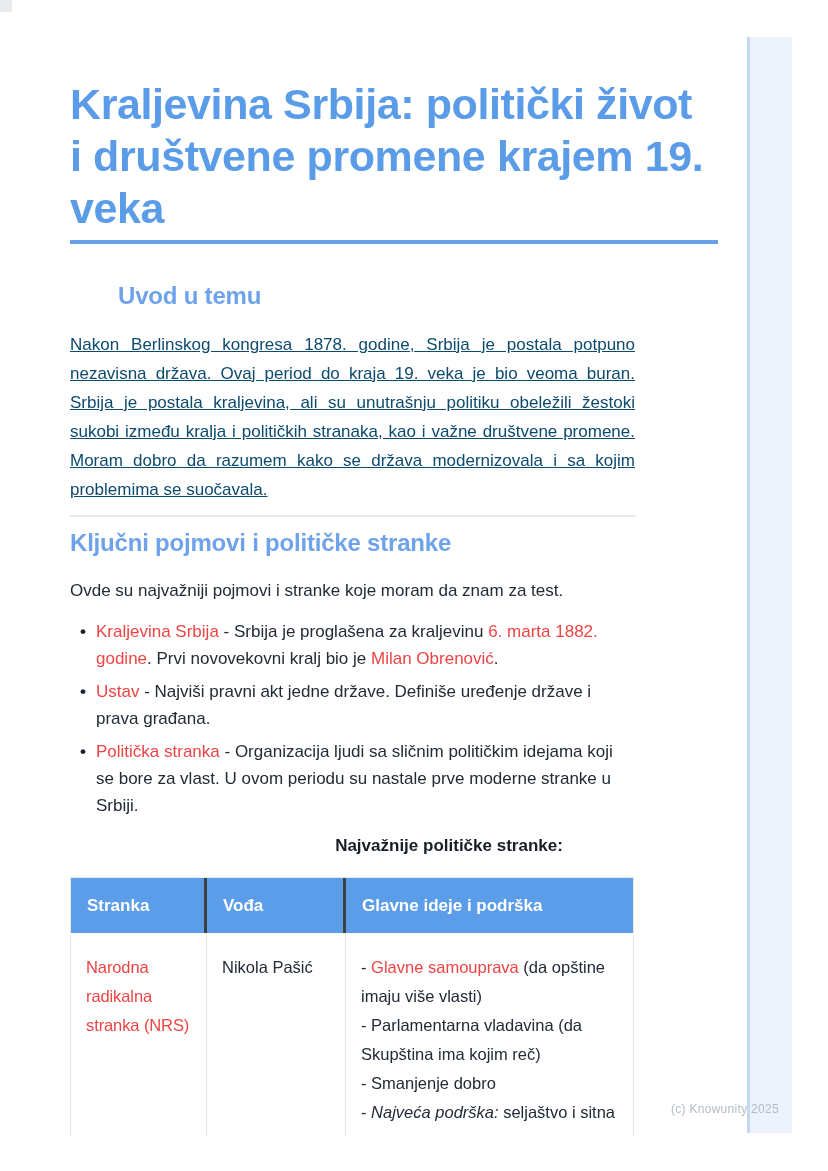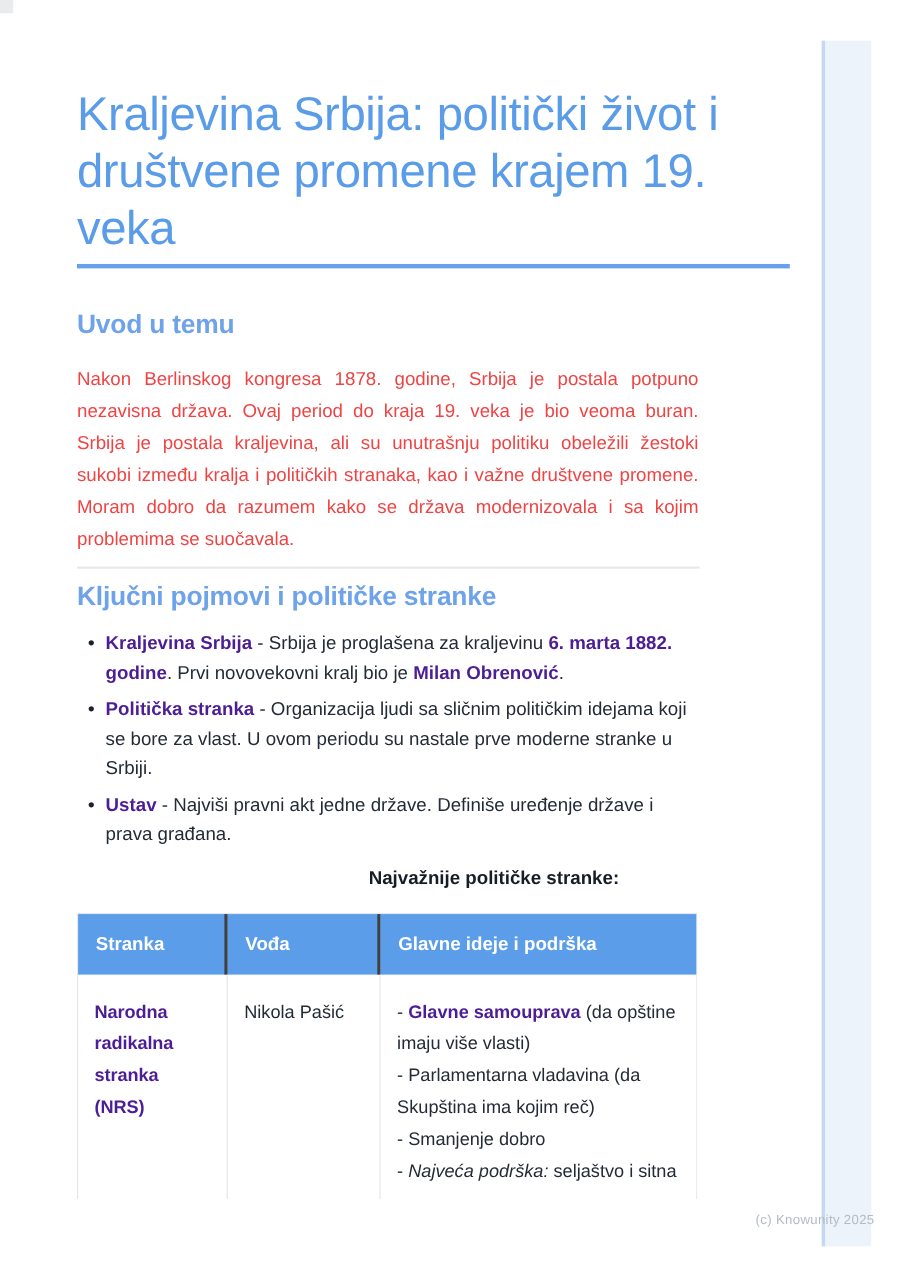--- a/index.html
+++ b/index.html
@@ -15,50 +15,50 @@
     position:absolute; left:0; top:0; width:12px; height:12px;
     background:#eaebed;
   }
   .side-bar {
     position:absolute; left:747px; top:37px; width:45px; height:1096px;
     background:#edf3fb; border-left:3px solid #c3d8f2; z-index:1;
   }
   .doc { position:relative; padding:78px 0 0 70px; z-index:2; }
 
   h1.doc-title {
-    width:640px; font-size:43px; line-height:52px; font-weight:normal;
+    width:640px; font-size:43px; line-height:52px; font-weight:bold;
     letter-spacing:-0.4px; color:#5b9ce9;
   }
   .title-rule { width:648px; height:4px; background:#68a1ea; margin-top:6px; border:none; }
 
   h2.section-heading {
     font-size:24px; line-height:30px; font-weight:bold; color:#6fa3e9;
     letter-spacing:-0.2px;
   }
-  .h2-uvod { margin-top:37px; }
+  .h2-uvod { margin-top:37px;margin-left:48px; }
   .h2-kljucni { margin-top:11px; }
 
   p.body-paragraph {
     width:565px; font-size:17px; line-height:29px; text-align:justify;
-    margin-top:19px; color:#ef4444;
+    margin-top:19px; color:#0c4a6e;text-decoration:underline;
   }
   p.intro-paragraph {
     width:565px; font-size:17px; line-height:29px; margin-top:18px;
   }
   .thin-rule { width:566px; height:2px; background:#e8e9eb; margin-top:11px; border:none; }
 
   ul.term-list { list-style:none; padding-left:26px; margin-top:13px; width:560px; }
   ul.term-list li {
     position:relative; font-size:17px; line-height:27px; margin-bottom:6px;
   }
   ul.term-list li::before {
     content:"\2022"; position:absolute; left:-16px; top:0; color:#1b212b;
     font-weight:bold;
   }
-  .b { font-weight:bold; color:#4c1d95; }
+  .b { font-weight:normal; color:#ef4444; }
   .i { font-style:italic; }
 
   p.table-caption {
     font-size:17px; line-height:27px; font-weight:bold; color:#171d26; margin-top:13px;text-align:center;
   }
 
   .table-clip { width:564px; height:260px; overflow:hidden; margin-top:18px; }
   table.parties-table {
     border-collapse:separate; border-spacing:0; table-layout:fixed; width:562px;
     border-left:1px solid #e3e6ea; border-top:1px solid #e3e6ea; border-right:1px solid #e3e6ea;
@@ -73,21 +73,21 @@
   table.parties-table td {
     vertical-align:top; padding:20px 14px 16px 15px;
     font-size:16.5px; line-height:29px;
     border-right:1px solid #e3e6ea; height:220px;
   }
   table.parties-table td:last-child { border-right:none; }
   td.party-cell { font-weight:bold; color:#171d26; letter-spacing:-0.1px; line-height:31px; }
   .idea-line { font-size:16.5px; line-height:29px; }
 
   .page-footer {
-    position:absolute; top:1102px; right:33px; z-index:3;
+    position:absolute; top:1102px; right:49px; z-index:3;
     font-size:12px; color:#b4bbc7; letter-spacing:0.3px;
   }
 </style>
 </head>
 <body>
 
 <div class="corner-artifact"></div>
 <div class="side-bar"></div>
 
 <main class="doc">
@@ -96,25 +96,26 @@
   <div class="title-rule"></div>
 
   <h2 class="section-heading h2-uvod">Uvod u temu</h2>
 
   <p class="body-paragraph">Nakon Berlinskog kongresa 1878. godine, Srbija je postala potpuno nezavisna država. Ovaj period do kraja 19. veka je bio veoma buran. Srbija je postala kraljevina, ali su unutrašnju politiku obeležili žestoki sukobi između kralja i političkih stranaka, kao i važne društvene promene. Moram dobro da razumem kako se država modernizovala i sa kojim problemima se suočavala.</p>
 
   <div class="thin-rule"></div>
 
   <h2 class="section-heading h2-kljucni">Ključni pojmovi i političke stranke</h2>
 
+  <p class="intro-paragraph">Ovde su najvažniji pojmovi i stranke koje moram da znam za test.</p>
 
   <ul class="term-list">
       <li><span class="b">Kraljevina Srbija</span><span> - Srbija je proglašena za kraljevinu </span><span class="b">6. marta 1882. godine</span><span>. Prvi novovekovni kralj bio je </span><span class="b">Milan Obrenović</span><span>.</span></li>
+      <li><span class="b">Ustav</span><span> - Najviši pravni akt jedne države. Definiše uređenje države i prava građana.</span></li>
       <li><span class="b">Politička stranka</span><span> - Organizacija ljudi sa sličnim političkim idejama koji se bore za vlast. U ovom periodu su nastale prve moderne stranke u Srbiji.</span></li>
-      <li><span class="b">Ustav</span><span> - Najviši pravni akt jedne države. Definiše uređenje države i prava građana.</span></li>
     </ul>
 
   <p class="table-caption">Najvažnije političke stranke:</p>
 
   <div class="table-clip">
     <table class="parties-table">
       <colgroup>
           <col class="c1">
           <col class="c2">
           <col class="c3">

